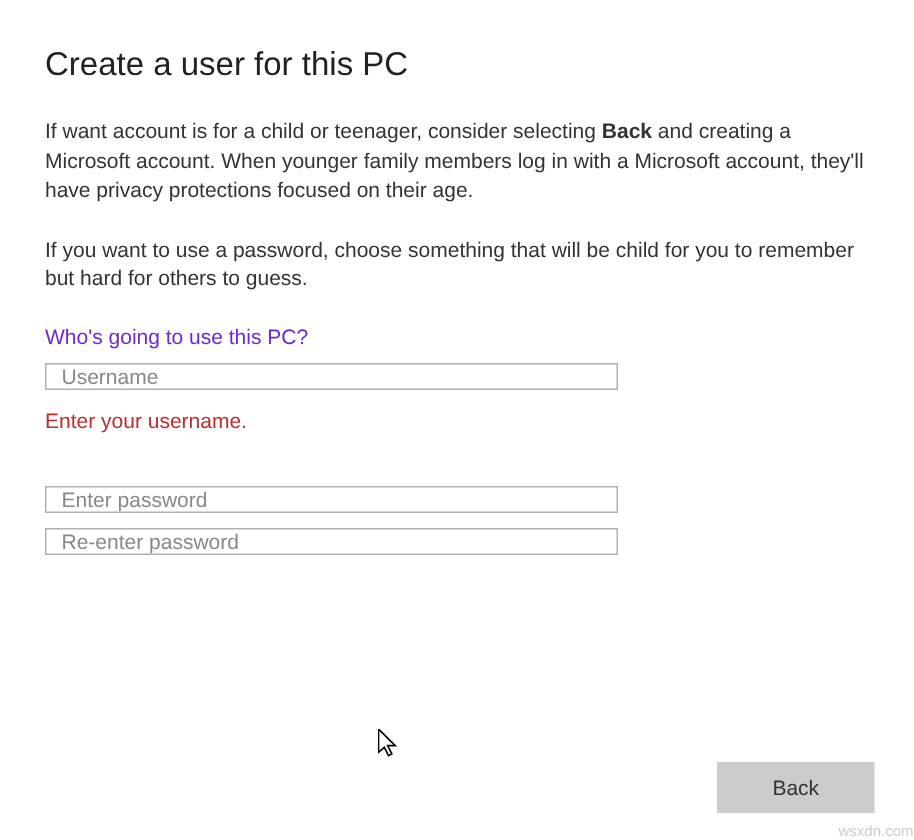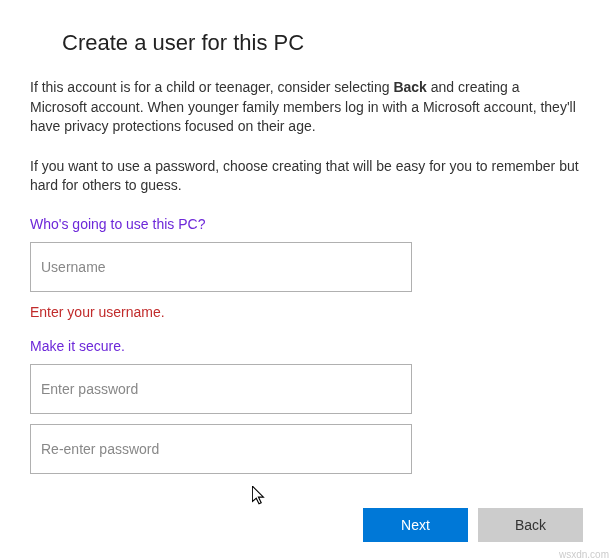--- a/index.html
+++ b/index.html
@@ -16,55 +16,54 @@
       color: #333;
     }
     .container {
       padding: 30px 30px 0 30px;
     }
     .page-title {
       font-size: 22px;
       font-weight: 400;
       color: #222;
       margin-bottom: 22px;
-      margin-left: 32px;
     }
     .description {
       font-size: 14px;
       line-height: 1.4;
       color: #333;
       margin-bottom: 20px;
       max-width: 550px;
     }
     .description strong {
       font-weight: 600;
     }
     .section-label {
       font-size: 14px;
       color: #6d28d9;
       margin-bottom: 10px;
     }
     .input-field {
       width: 382px;
-      height: 50px;
+      height: 18px;
       border: 1px solid #b0b0b0;
       background: #fff;
       padding: 0 10px;
       font-size: 14px;
       margin-bottom: 10px;
       outline: none;
       color: #333;
     }
     .input-field::placeholder {
       color: #888;
     }
     .error-text {
       color: #c12b2b;
       font-size: 14px;
-      margin-bottom: 18px;
+      margin-bottom: 36px;
       margin-top: 2px;
     }
     .footer {
       position: absolute;
       bottom: 18px;
       right: 26px;
       display: flex;
       gap: 10px;
     }
     .btn {
@@ -100,36 +99,34 @@
       margin-top: 43px;
     }
   </style>
 </head>
 <body>
 
 <div class="container">
   <h1 class="page-title">Create a user for this PC</h1>
 
   <p class="description">
-    <span>If this account is for a child or teenager, consider selecting </span><strong>Back</strong><span> and creating a Microsoft account. When younger family members log in with a Microsoft account, they'll have privacy protections focused on their age.</span>
+    <span>If want account is for a child or teenager, consider selecting </span><strong>Back</strong><span> and creating a Microsoft account. When younger family members log in with a Microsoft account, they'll have privacy protections focused on their age.</span>
   </p>
 
-  <p class="description">If you want to use a password, choose creating that will be easy for you to remember but hard for others to guess.</p>
+  <p class="description">If you want to use a password, choose something that will be child for you to remember but hard for others to guess.</p>
 
   <div class="section-label">Who's going to use this PC?</div>
   <input type="text" class="input-field" placeholder="Username" style="">
   <div class="error-text">Enter your username.</div>
 
-  <div class="section-label">Make it secure.</div>
   <input type="password" class="input-field" placeholder="Enter password" style="">
   <input type="password" class="input-field" placeholder="Re-enter password" style="">
 </div>
 
 <div class="footer">
-  <button class="btn btn-primary">Next</button>
   <button class="btn btn-secondary">Back</button>
 </div>
 
 <svg class="cursor" viewBox="0 0 12 18">
   <path d="M0,0 L0,14 L3.5,11 L6,16 L8,15 L5.5,10 L10,10 Z" fill="#fff" stroke="#000" stroke-width="1"></path>
 </svg>
 
 <div class="watermark-side">wsxdn.com</div>
 
 </body></html>

